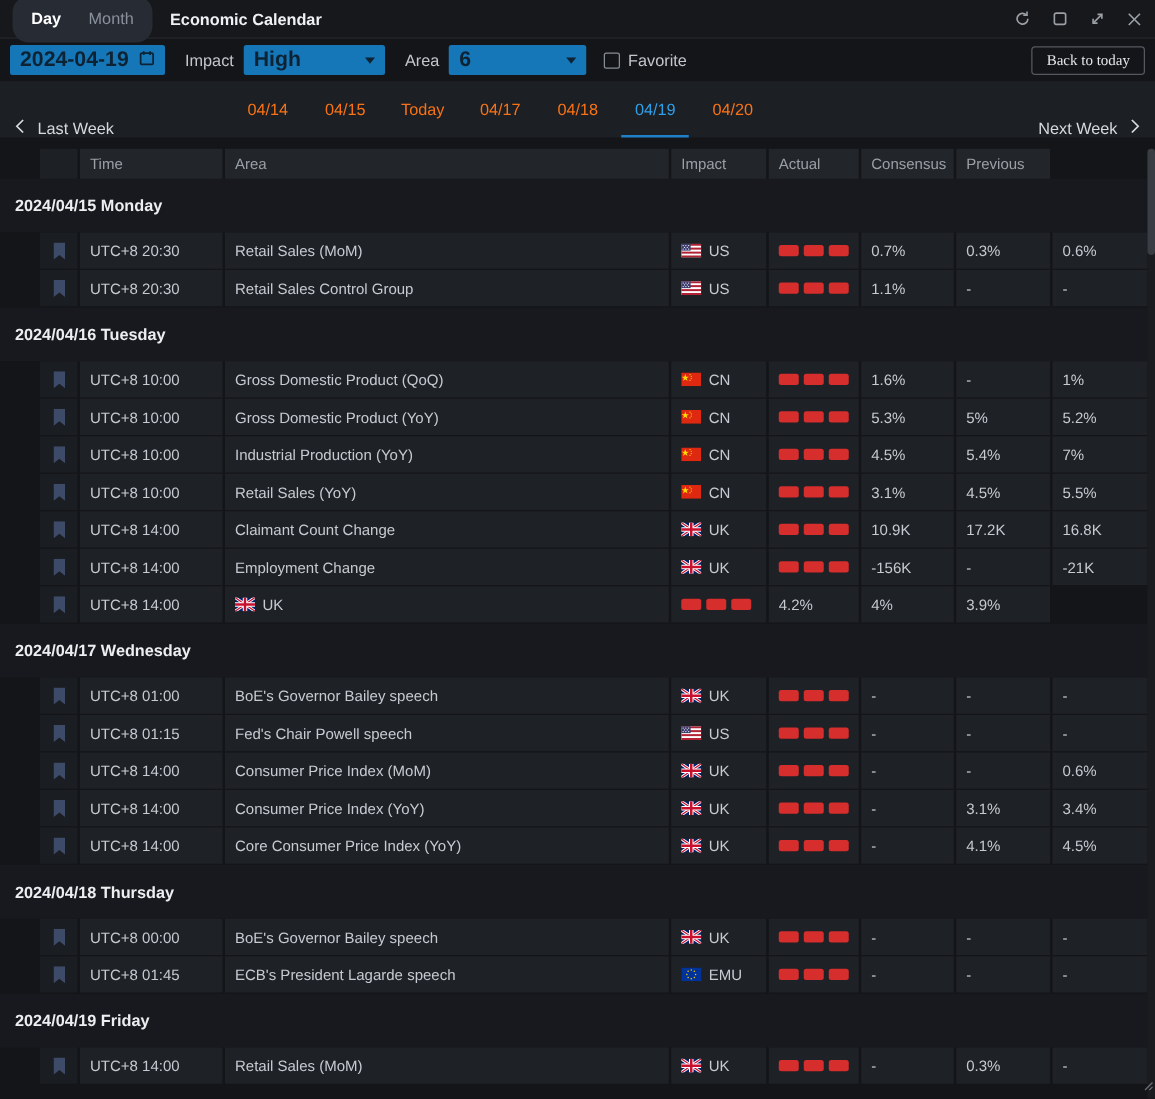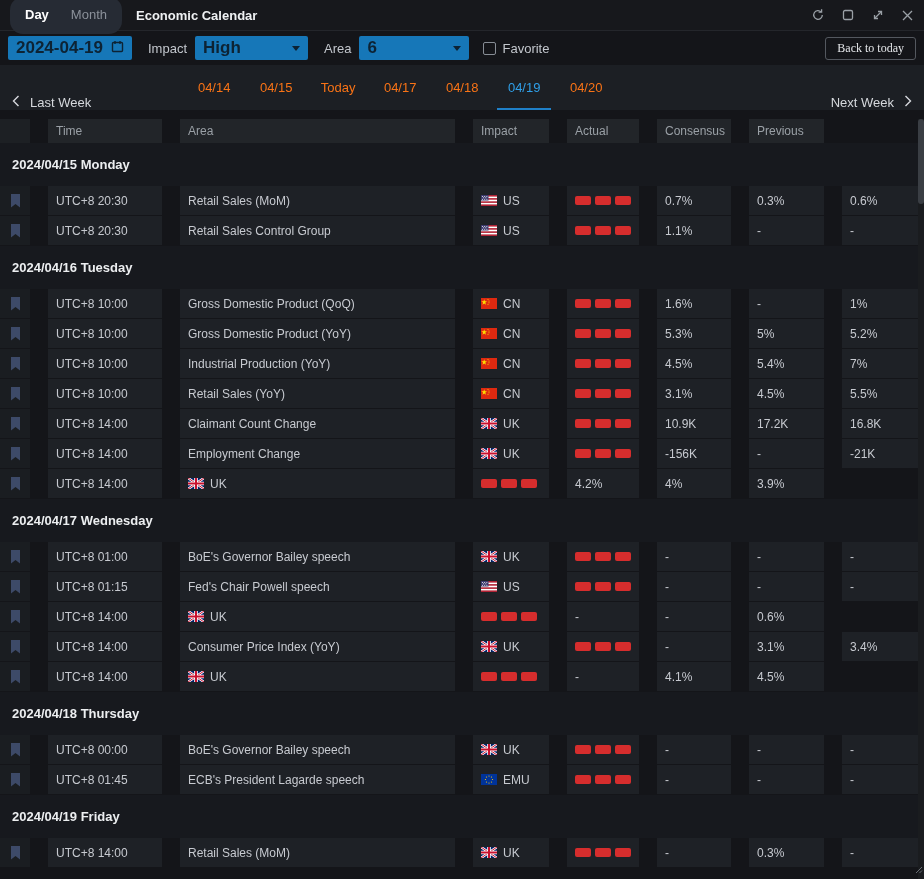--- a/index.html
+++ b/index.html
@@ -49,21 +49,21 @@
   .weekdays { display:flex; margin-left:92px; height:45px; }
   .day { width:62px; text-align:center; font-size:13px; color:#f97316;
     line-height:45px; position:relative; height:45px; }
   .day.active { color:#2f9fe8; }
   .day.active::after { content:""; position:absolute; left:4px; right:4px; bottom:0;
     height:2px; background:#1f80c8; }
 
   
   .tablewrap { margin-top:9px; width:918px; }
   .grid-row { display:grid; grid-template-columns:30px 114px 1fr 76px 72px 74px 75px 76px;
-    gap:18px; }
+    gap:2px;margin-left:32px; }
   .thead .th { background:#222529; height:24px; line-height:24px; font-size:12px;
     color:#9aa0a6; padding-left:8px; overflow:hidden; white-space:nowrap; }
   .thead .th:first-child { background:#1d2024; }
   .group-header { height:43px; display:flex; align-items:center; padding-left:12px;
     font-weight:bold; font-size:13px; color:#eceef0; background:#17191e; }
   .row { margin-bottom:1px; }
   .cell { background:#1e2126; height:29px; display:flex; align-items:center;
     font-size:12px; color:#c7cad0; padding-left:8px; overflow:hidden; white-space:nowrap; }
   .cell.bm { justify-content:center; padding:0; background:#1a1d21; }
   .flag { margin-right:6px; flex:0 0 auto; display:flex; }
@@ -562,20 +562,21 @@
         <div class="cell">-</div>
         <div class="cell">-</div>
       </div>
       <div class="grid-row row">
         <div class="cell bm">
           <svg width="11" height="14" viewBox="0 0 11 14">
             <path d="M1 0h9v13.5L5.5 10 1 13.5z" fill="#3d4a68"></path>
           </svg>
         </div>
         <div class="cell">UTC+8 14:00</div>
+        <div class="cell">Consumer Price Index (MoM)</div>
         <div class="cell">
           <span class="flag">
             <svg width="16" height="11" viewBox="0 0 16 11">
               <rect width="16" height="11" fill="#012169"></rect>
               <path d="M0 0l16 11M16 0L0 11" stroke="#fff" stroke-width="2.4"></path>
               <path d="M0 0l16 11M16 0L0 11" stroke="#c8102e" stroke-width="1"></path>
               <path d="M8 0v11M0 5.5h16" stroke="#fff" stroke-width="3.6"></path>
               <path d="M8 0v11M0 5.5h16" stroke="#c8102e" stroke-width="2"></path>
             </svg>
           </span>
@@ -623,20 +624,21 @@
         <div class="cell">3.1%</div>
         <div class="cell">3.4%</div>
       </div>
       <div class="grid-row row">
         <div class="cell bm">
           <svg width="11" height="14" viewBox="0 0 11 14">
             <path d="M1 0h9v13.5L5.5 10 1 13.5z" fill="#3d4a68"></path>
           </svg>
         </div>
         <div class="cell">UTC+8 14:00</div>
+        <div class="cell">Core Consumer Price Index (YoY)</div>
         <div class="cell">
           <span class="flag">
             <svg width="16" height="11" viewBox="0 0 16 11">
               <rect width="16" height="11" fill="#012169"></rect>
               <path d="M0 0l16 11M16 0L0 11" stroke="#fff" stroke-width="2.4"></path>
               <path d="M0 0l16 11M16 0L0 11" stroke="#c8102e" stroke-width="1"></path>
               <path d="M8 0v11M0 5.5h16" stroke="#fff" stroke-width="3.6"></path>
               <path d="M8 0v11M0 5.5h16" stroke="#c8102e" stroke-width="2"></path>
             </svg>
           </span>

